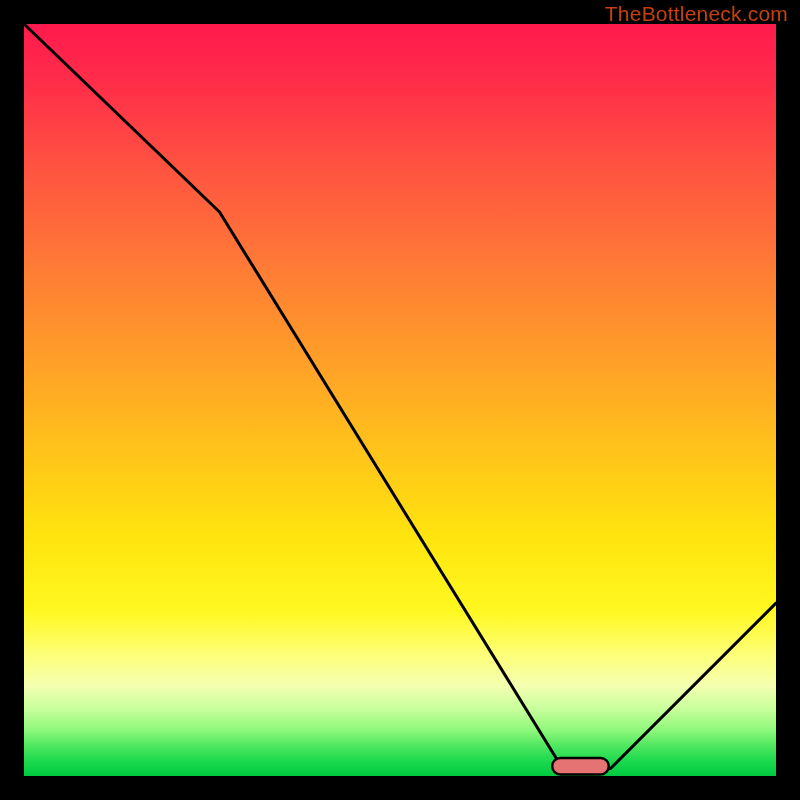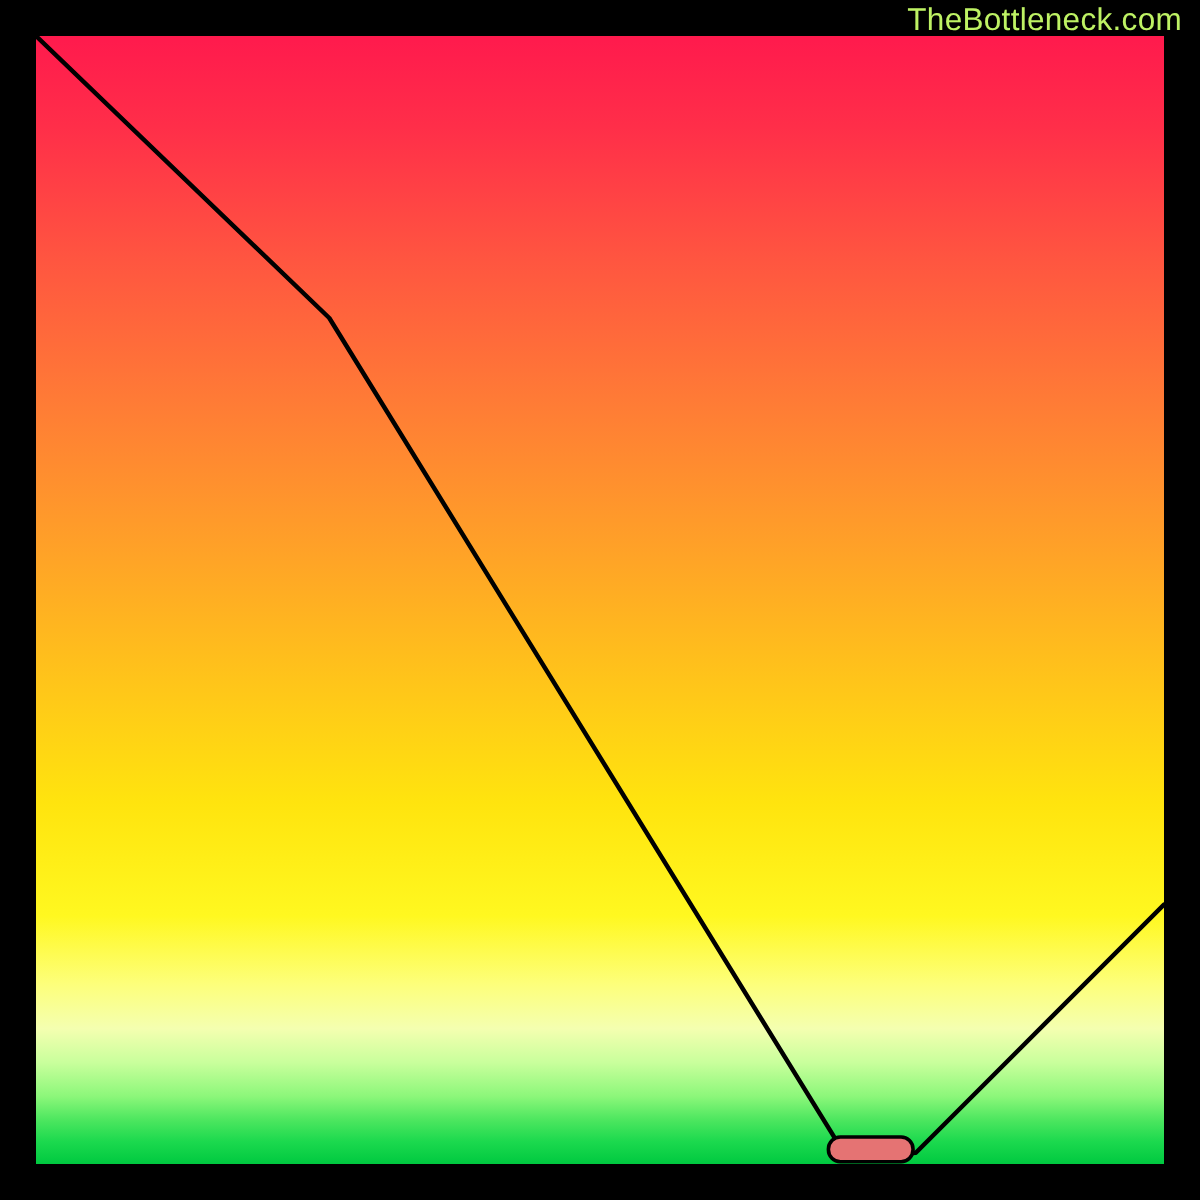--- a/index.html
+++ b/index.html
@@ -57,21 +57,21 @@
     left: 0;
     top: 0;
     width: 100%;
     height: 100%;
     pointer-events: none;
   }
   .watermark {
     position: absolute;
     top: 2px;
     right: 12px;
-    color: #bef264;
+    color: #c2410c;
     font-size: 21px;
     font-weight: 500;
     letter-spacing: 0.2px;
     user-select: none;
   }
 </style>
 </head>
 <body>
 
 <div class="frame">

